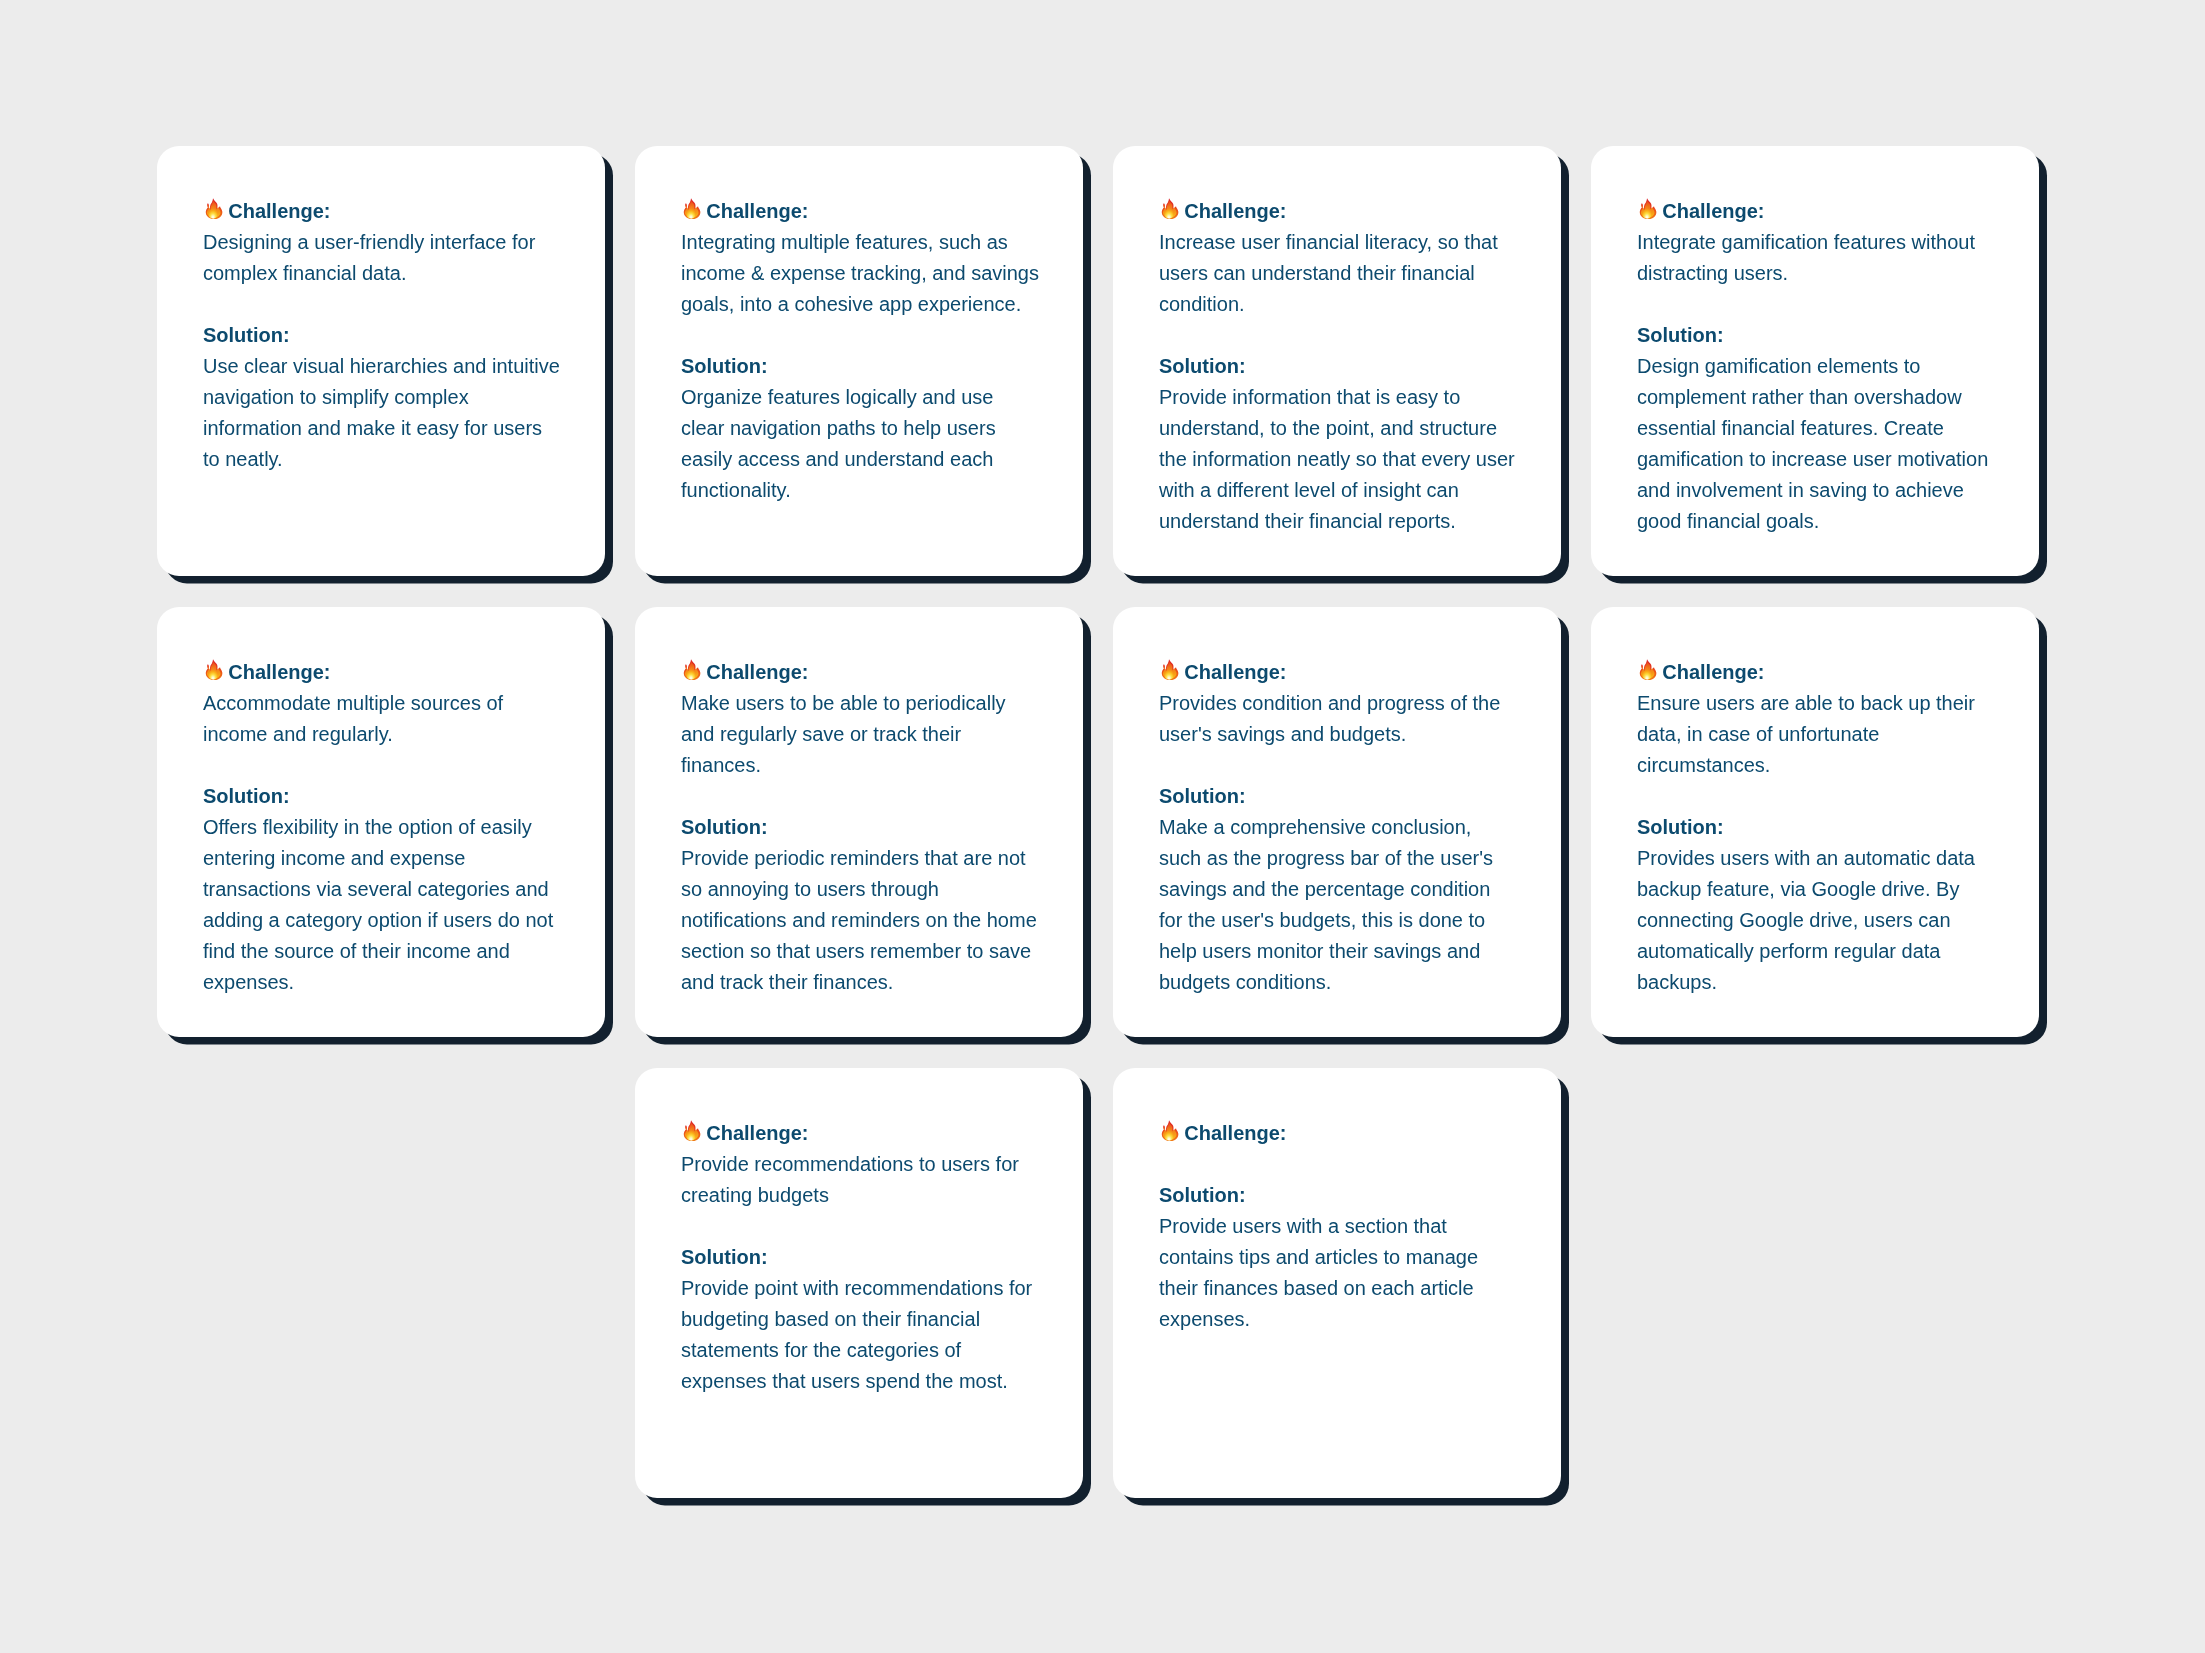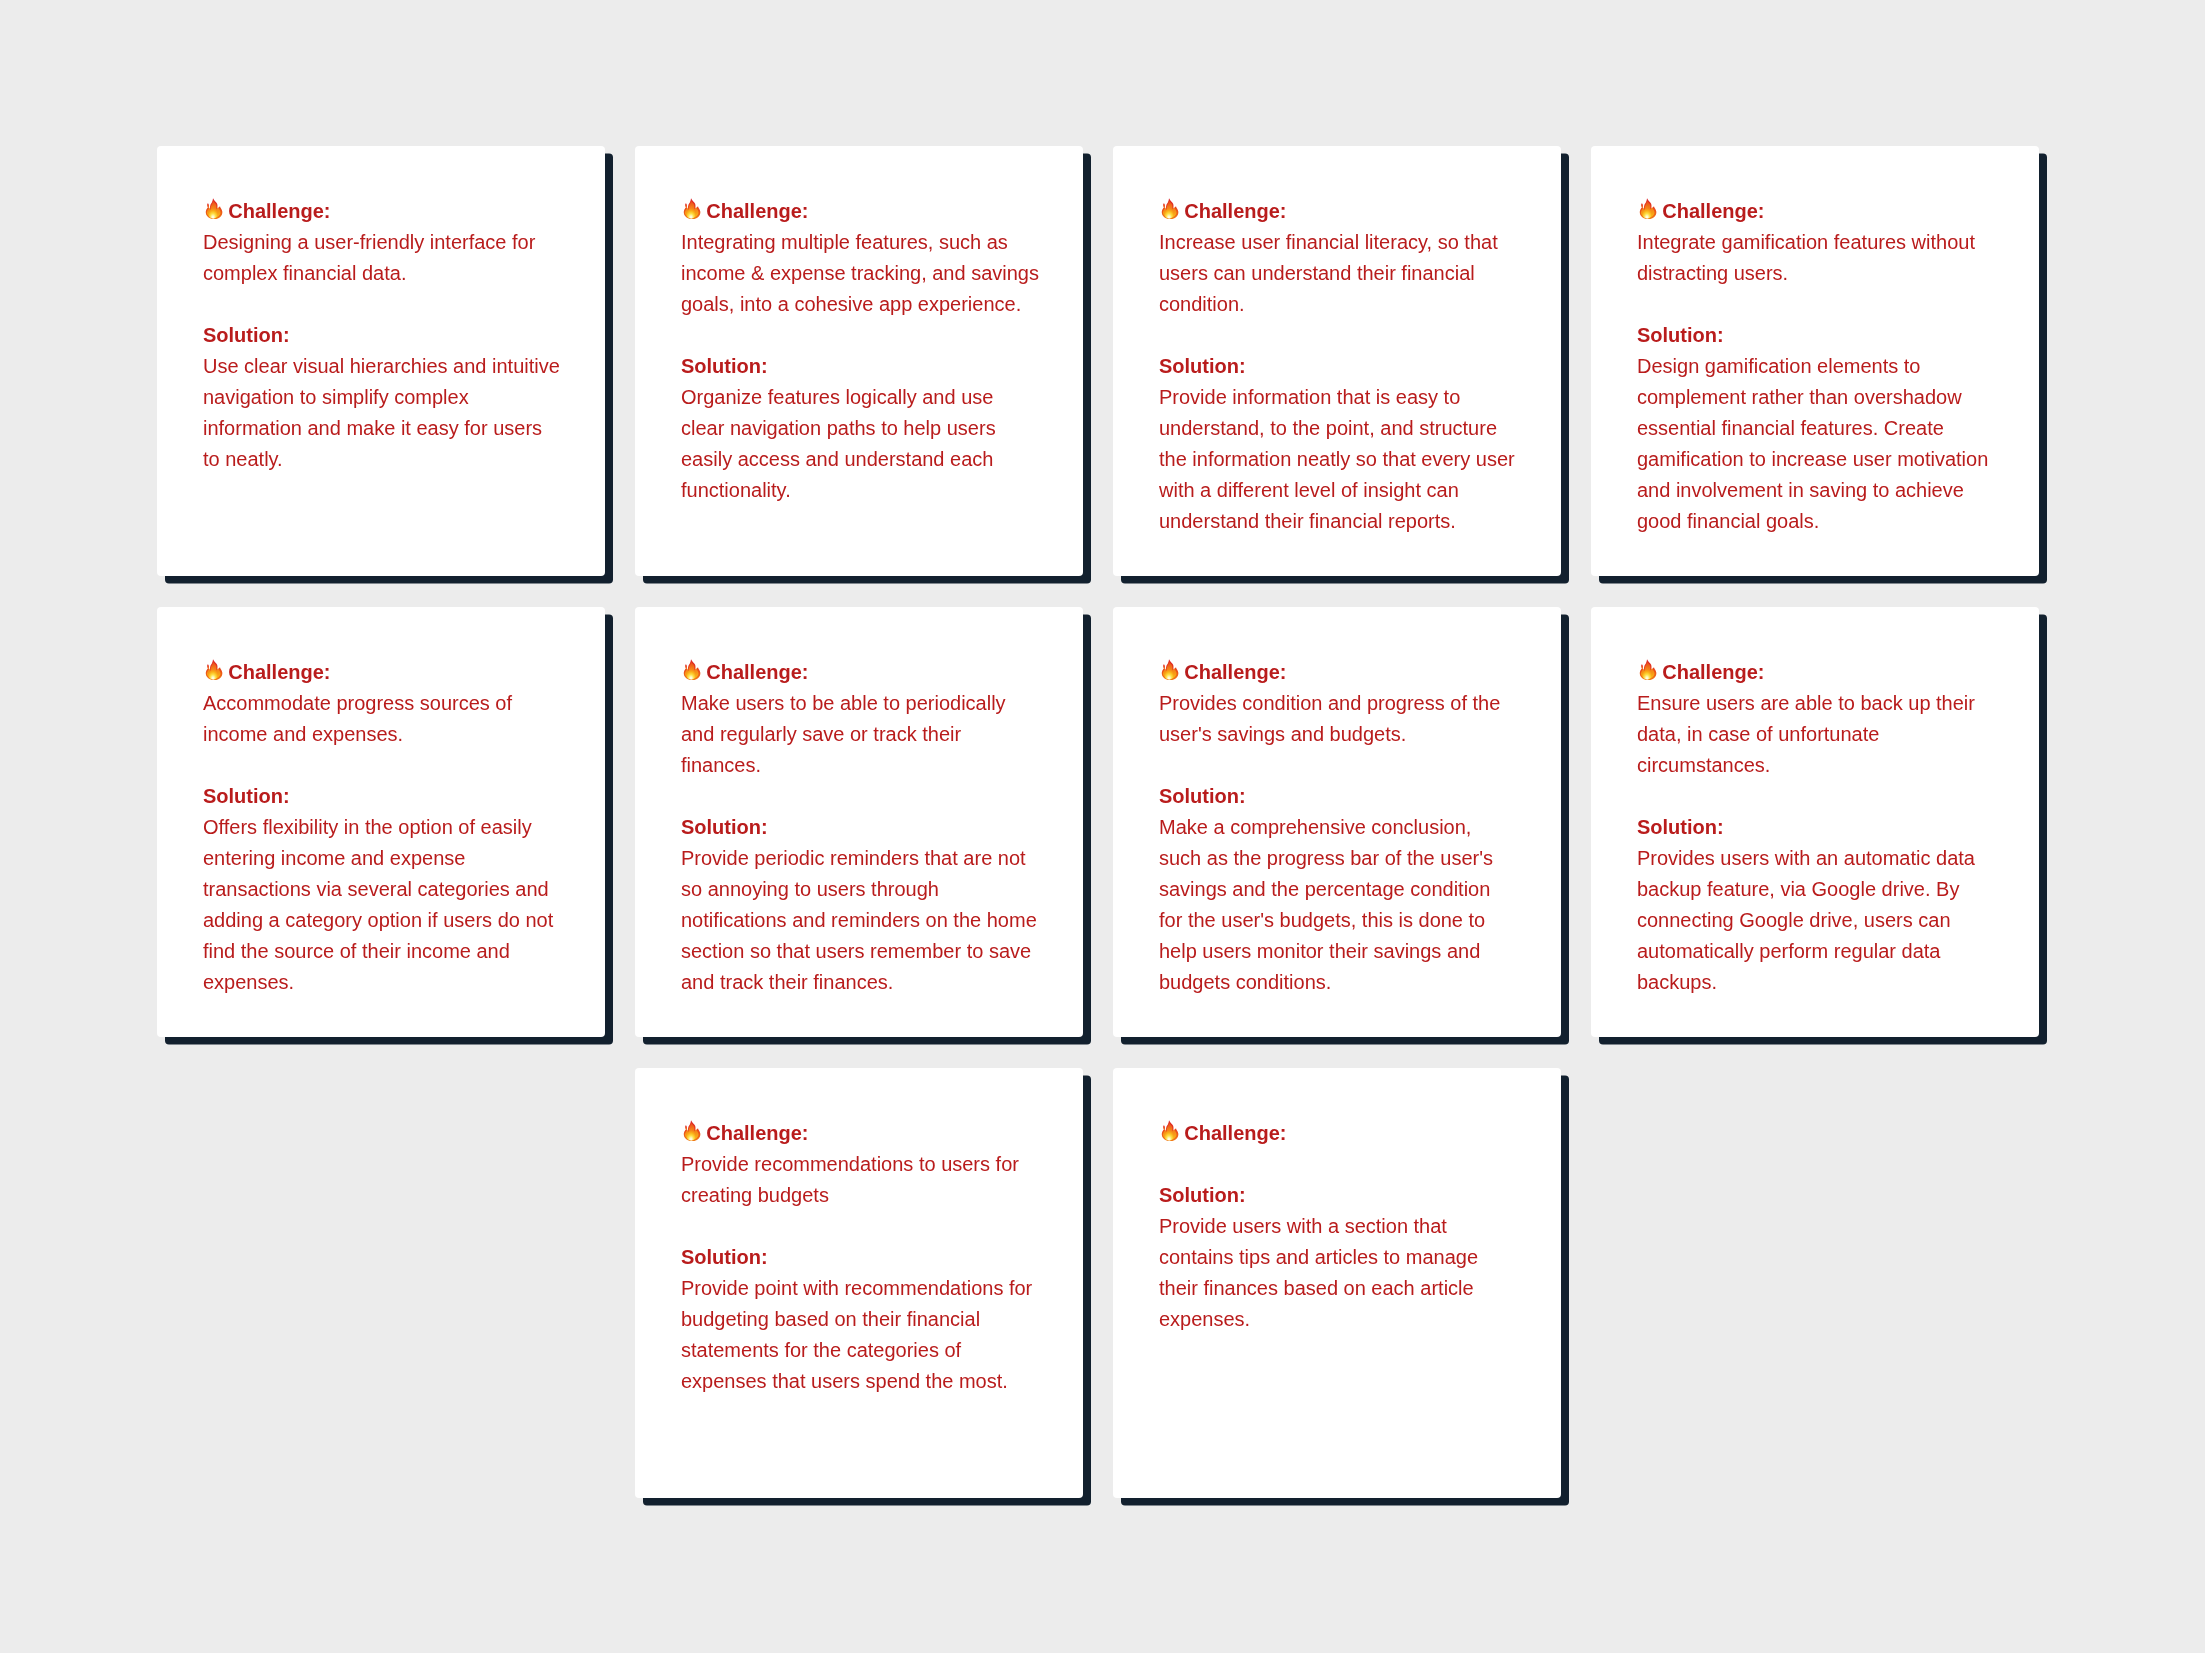--- a/index.html
+++ b/index.html
@@ -16,25 +16,25 @@
     left:157px;top:146px;
     width:1883px;
     display:grid;
     grid-template-columns:repeat(4, 448px);
     grid-auto-rows:430px;
     column-gap:30px;
     row-gap:31px;
   }
   .card{
     background:#ffffff;
-    border-radius:4px;
+    border-radius:22px;
     box-shadow:8px 7.5px 0 0 #12202e;
     padding:50px 43px 44px 46px;
     box-sizing:border-box;
-    color:#b91c1c;
+    color:#0c4a6e;
     font-size:20px;
     line-height:31px;
     overflow:hidden;
   }
   .card p{margin:0;}
   .lbl{font-weight:bold;}
   .fire-icon{display:inline-block;width:18.4px;height:22px;vertical-align:-2px;margin-left:1.7px;margin-right:5.2px;}
   .fire-icon svg{display:block;width:18.4px;height:22px;}
   .gap{height:31px;}
   .card-9{grid-column:2;}
@@ -142,21 +142,21 @@
   <article class="card">
     <p class="block">
       <span class="fire-icon">
         <svg viewBox="9 2 87 117" preserveAspectRatio="none" aria-hidden="true">
           <path fill="url(#fireOuter)" d="M47,3 C50,10 55,17 60,23 C65,29 68,34 68,40 L68,60 C71,55 76,50 80,46 C81,53 85,58 88,64 C93,74 92,87 86,96 C79,107 67,114 53,114 C38,114 25,107 18,96 C12,87 11,74 15,64 C18,57 22,52 26,48 C27,55 29,60 31,63 L33,46 C34,37 38,30 42,24 C45,18 46,10 47,3 Z"></path>
           <path fill="url(#fireMid)" d="M47,15 C49,21 54,26 58,31 C61,35 62,39 62,44 L62,63 C65,59 69,56 73,53 C74,59 78,63 80,68 C84,76 83,86 78,93 C72,102 62,108 51,108 C39,108 28,102 23,93 C18,86 17,76 21,68 C23,63 26,58 30,54 C31,60 33,64 35,67 L37,50 C38,42 41,35 44,30 C46,25 46,19 47,15 Z"></path>
           <path fill="url(#fireOuter)" d="M23,30 C26,34 28,39 28,44 C28,49 26,53 24,55 C21,51 19,45 19,40 C19,35 21,31 23,30 Z"></path>
           <path fill="url(#fireCore)" d="M48,44 C51,53 59,60 64,68 C70,77 72,88 69,97 C65,106 58,112 48,112 C38,112 30,106 27,97 C24,88 26,77 32,68 C37,60 46,53 48,44 Z"></path>
         </svg>
       </span><span class="lbl">Challenge:</span><br>
-      <span>Accommodate progress sources of income and expenses.</span>
+      <span>Accommodate multiple sources of income and regularly.</span>
     </p>
     <div class="gap"></div>
     <p class="block">
       <span class="lbl">Solution:</span><br>
       <span>Offers flexibility in the option of easily entering income and expense transactions via several categories and adding a category option if users do not find the source of their income and expenses.</span>
     </p>
   </article>
   <article class="card">
     <p class="block">
       <span class="fire-icon">

